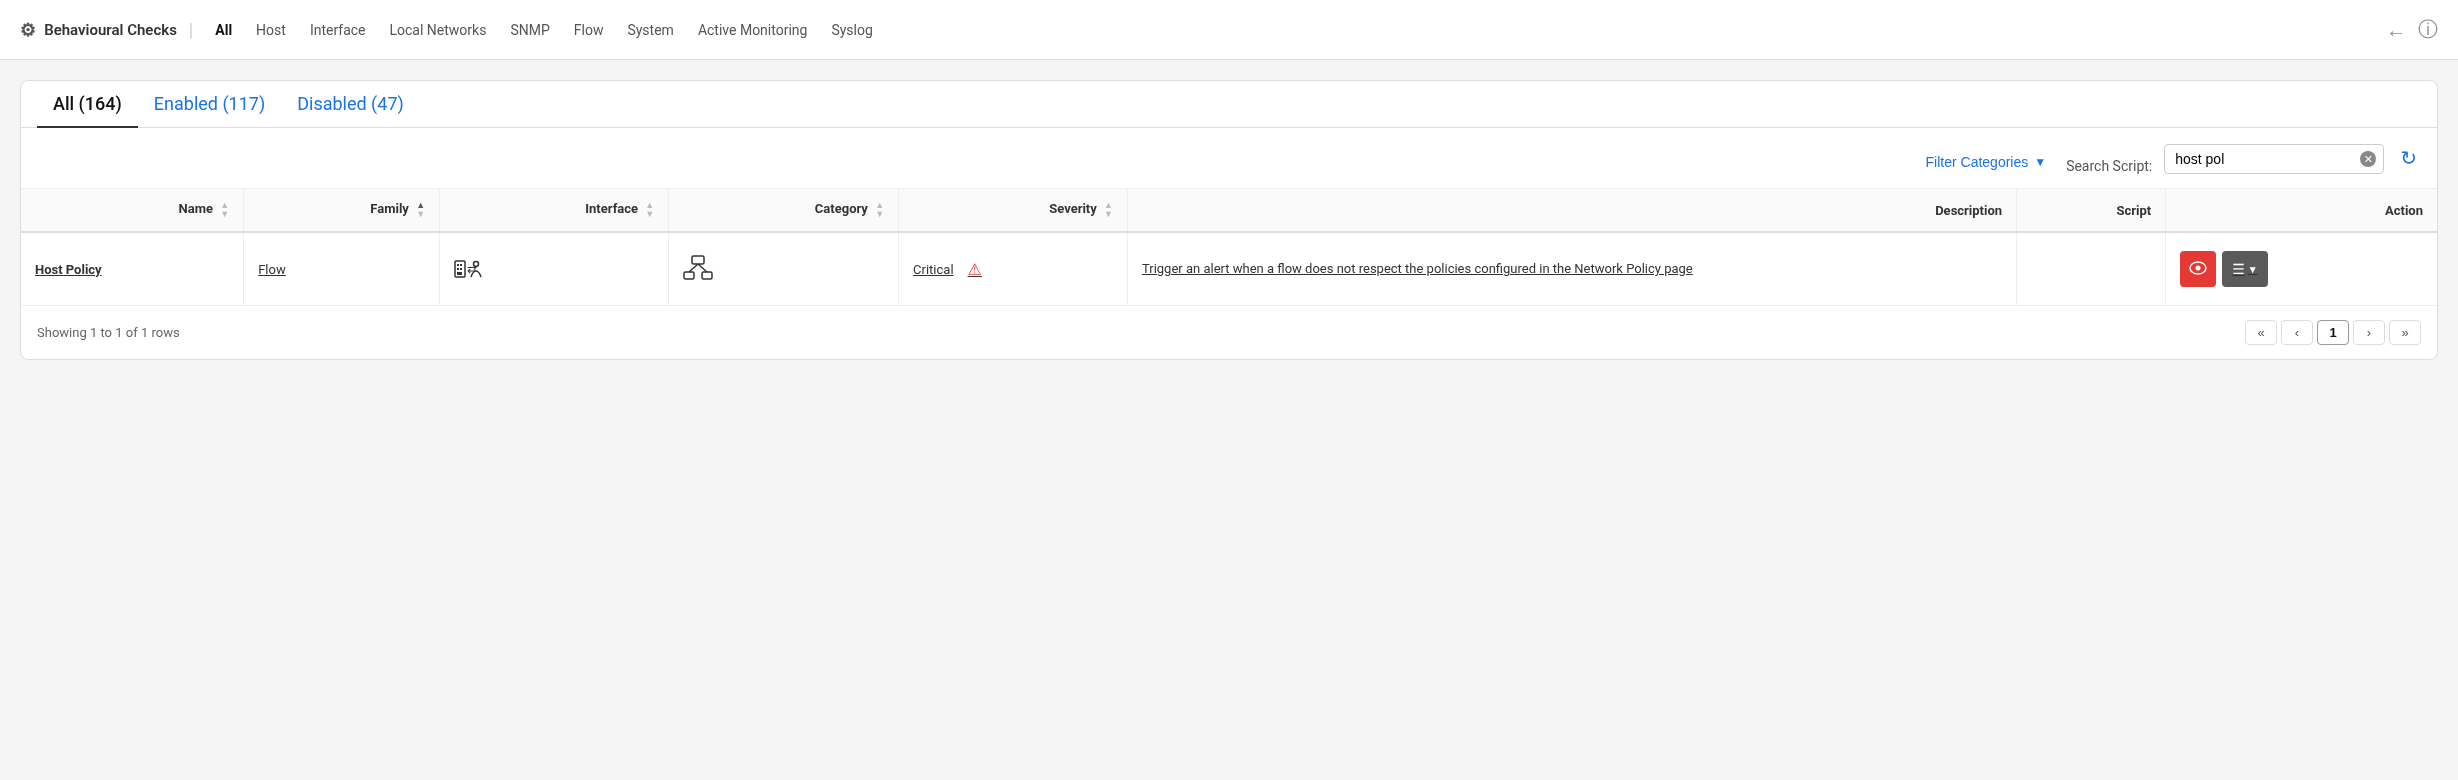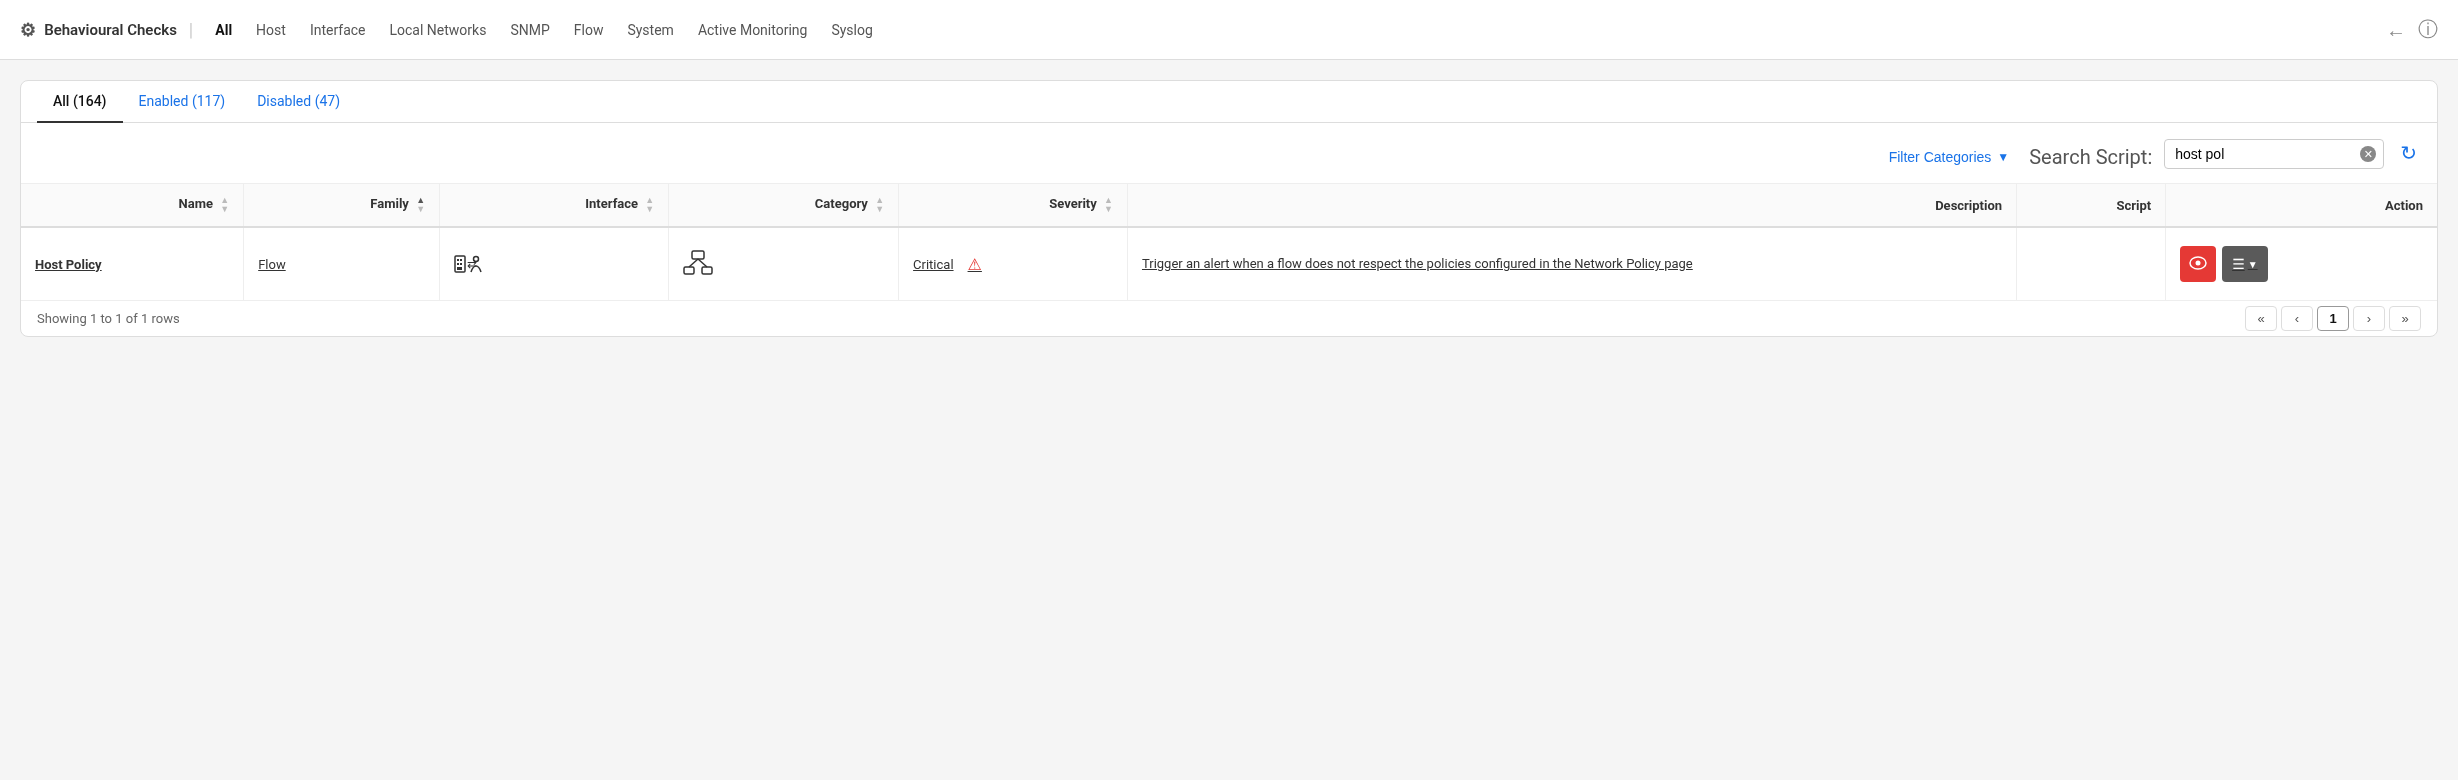--- a/index.html
+++ b/index.html
@@ -83,21 +83,21 @@
     
     .tabs {
       display: flex;
       border-bottom: 1px solid #ddd;
       padding: 0 16px;
     }
     .tab {
       padding: 12px 16px;
       cursor: pointer;
       border-bottom: 2px solid transparent;
-      font-size: 14px;
+      font-size: 18px;
       color: #888;
       margin-bottom: -1px;
     }
     .tab.active {
       border-bottom: 2px solid #333;
       color: #111;
       font-weight: 500;
     }
     .tab.blue { color: #1a73e8; }
 
@@ -119,21 +119,21 @@
       cursor: pointer;
       background: none;
       border: none;
       padding: 4px 8px;
     }
     .chevron-down {
       font-size: 12px;
     }
     .search-label {
       color: #555;
-      font-size: 20px;
+      font-size: 14px;
       white-space: nowrap;
     }
     .search-wrapper {
       position: relative;
       display: flex;
       align-items: center;
     }
     .search-input {
       border: 1px solid #ccc;
       border-radius: 4px;
@@ -270,21 +270,21 @@
       display: flex;
       align-items: center;
       gap: 4px;
     }
 
     
     .footer {
       display: flex;
       align-items: center;
       justify-content: space-between;
-      padding: 5px 16px;
+      padding: 14px 16px;
       font-size: 13px;
       color: #666;
       border-top: 1px solid #eee;
     }
     .pagination {
       display: flex;
       align-items: center;
       gap: 4px;
     }
     .page-btn {

